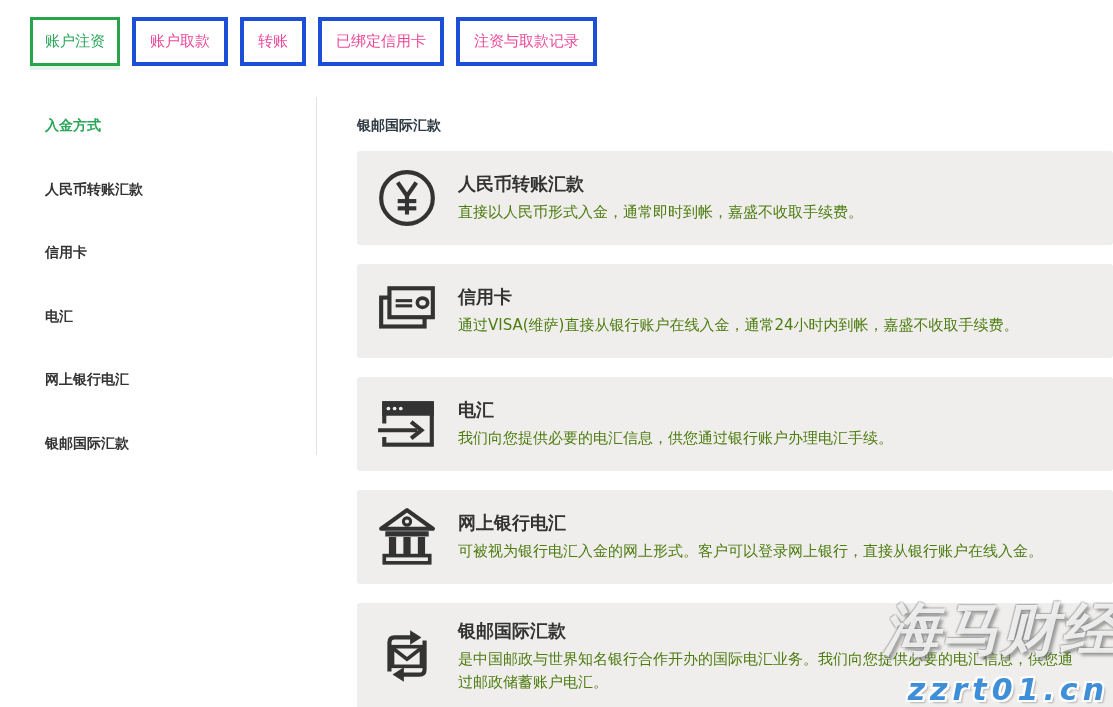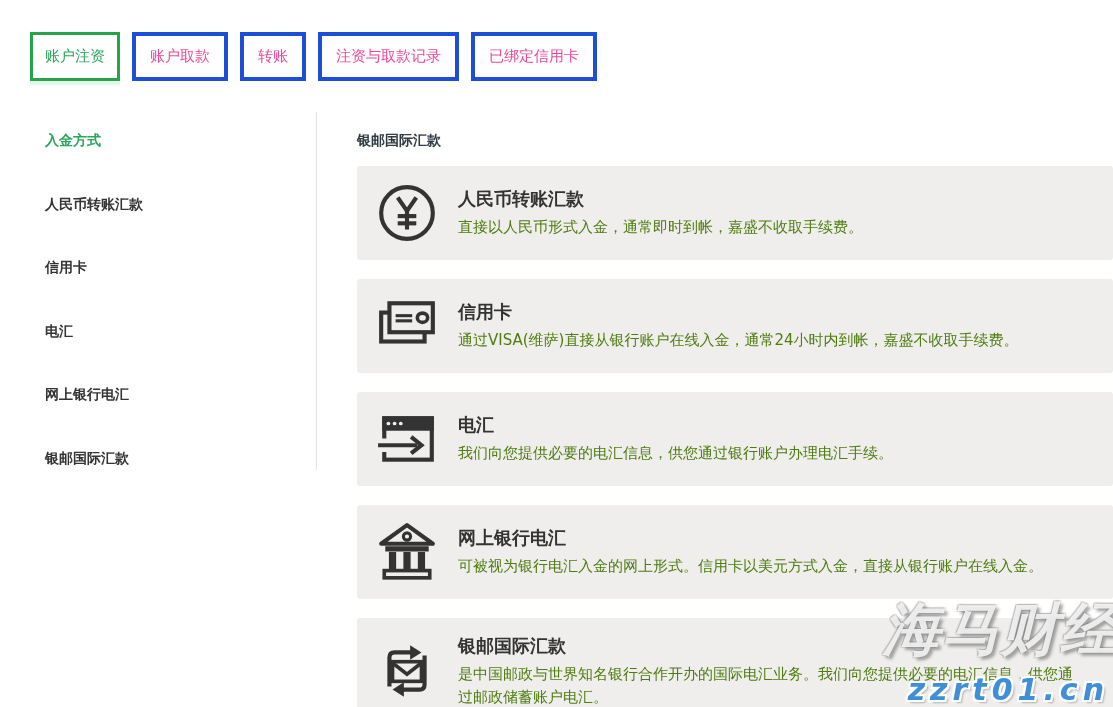--- a/index.html
+++ b/index.html
@@ -1,20 +1,20 @@
 <!DOCTYPE html>
 <html><head>
 <meta charset="utf-8">
 <style>
   * { margin: 0; padding: 0; box-sizing: border-box; }
   html, body { width: 1113px; height: 707px; background: #ffffff; overflow: hidden; position: relative;
     font-family: "DejaVu Sans", "Liberation Sans", sans-serif; }
 
   
-  .tabbar { display: flex; gap: 12px; padding: 32px 0 0 30px; }
+  .tabbar { display: flex; gap: 12px; padding: 17px 0 0 30px; }
   .tab { height: 49px; display: flex; align-items: center; padding: 0 14px;
     background: #fff; border: 4px solid #1d4ed8; font-size: 15px; color: #ec4899;
     cursor: pointer; white-space: nowrap; }
   .tab.active { border: 3px solid #27a44a; color: #2aa558; padding: 0 12px;
     box-shadow: 0 4px 0 rgba(39,164,74,0.12); }
 
   
   .content { display: flex; margin-top: 31px; }
   .sidebar { width: 316px; flex: 0 0 316px; padding: 20px 0 0 45px; }
   .side-item { display: block; height: 63.5px; font-size: 14px; font-weight: bold;
@@ -45,22 +45,22 @@
     text-shadow: -2px -2px 0 #fff, 2px -2px 0 #fff, -2px 2px 0 #fff, 2px 2px 0 #fff,
       3px 3px 2px rgba(0,0,0,0.25); }
 </style>
 </head>
 <body>
 
 <div class="tabbar">
   <div class="tab active">账户注资</div>
   <div class="tab">账户取款</div>
   <div class="tab">转账</div>
+  <div class="tab">已绑定信用卡</div>
   <div class="tab">注资与取款记录</div>
-  <div class="tab">已绑定信用卡</div>
 </div>
 
 <div class="content">
 
   <div class="sidebar">
     <div class="side-item active">入金方式</div>
     <div class="side-item">人民币转账汇款</div>
     <div class="side-item">信用卡</div>
     <div class="side-item">电汇</div>
     <div class="side-item">网上银行电汇</div>
@@ -130,21 +130,21 @@
           <circle cx="30" cy="15" r="3.5" fill="none" stroke="#333" stroke-width="3"></circle>
           <line x1="9" y1="27" x2="51" y2="27" stroke="#333" stroke-width="5"></line>
           <line x1="16" y1="30" x2="16" y2="47" stroke="#333" stroke-width="7"></line>
           <line x1="30" y1="30" x2="30" y2="47" stroke="#333" stroke-width="7"></line>
           <line x1="44" y1="30" x2="44" y2="47" stroke="#333" stroke-width="7"></line>
           <rect x="8" y="48" width="44" height="7" fill="none" stroke="#333" stroke-width="3.5"></rect>
         </svg>
       </div>
       <div>
         <div class="card-title">网上银行电汇</div>
-        <div class="card-desc">可被视为银行电汇入金的网上形式。信用卡以美元方式入金，直接从银行账户在线入金。</div>
+        <div class="card-desc">可被视为银行电汇入金的网上形式。客户可以登录网上银行，直接从银行账户在线入金。</div>
       </div>
     </div>
 
     <div class="card">
       <div class="card-icon">
         <svg viewBox="0 0 60 60">
           <path d="M13 45 L13 17 Q13 12 18 12 L36 12" fill="none" stroke="#333" stroke-width="4"></path>
           <path d="M33 5 L44 12 L33 19 Z" fill="#333"></path>
           <path d="M47 15 L47 43 Q47 48 42 48 L24 48" fill="none" stroke="#333" stroke-width="4"></path>
           <path d="M27 41 L16 48 L27 55 Z" fill="#333"></path>

